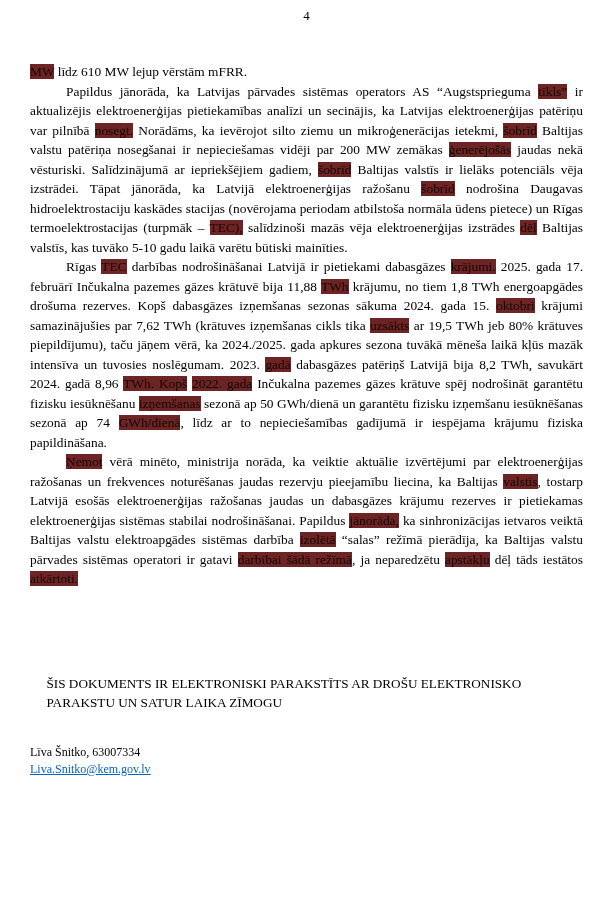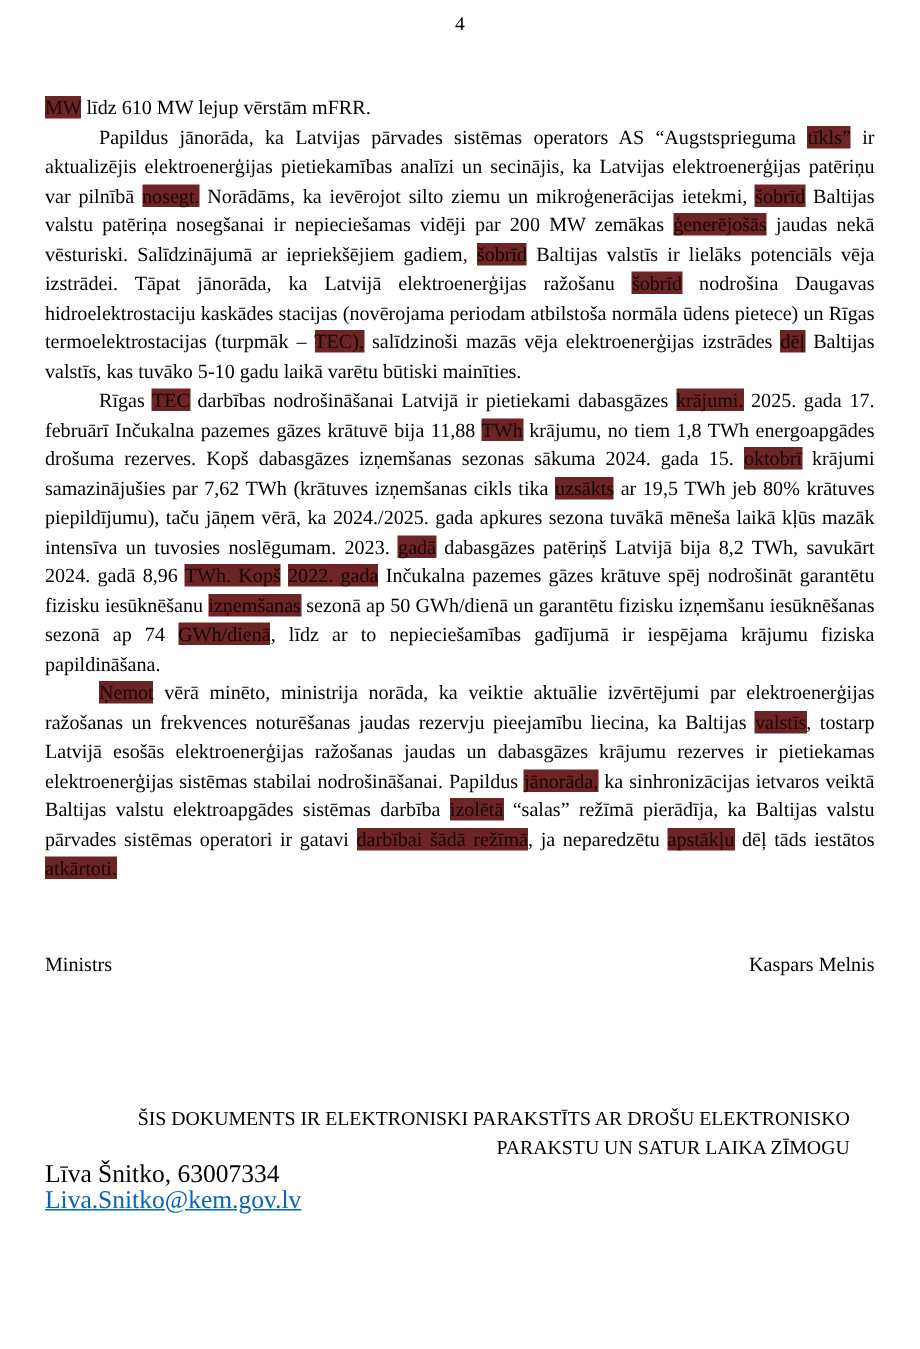--- a/index.html
+++ b/index.html
@@ -9,42 +9,38 @@
     background:#ffffff; color:#000;
     font-family:"Liberation Serif","DejaVu Serif",serif;
     position:relative; overflow:hidden;
   }
   .page-number { text-align:center; font-size:13px; }
   .body-text { margin-top:38px; font-size:13.4px; line-height:19.5px; text-align:justify; }
   .para { margin:0; }
   .para.indent { text-indent:36px; }
   .hl { background:var(--hl-bg,#6d2424); color:var(--hl-fg,#170505); }
   .signature-row { display:flex; justify-content:space-between; margin-top:46px; font-size:13.4px; }
-  .statement { margin:85px auto 0 auto; width:520px; text-align:right; font-size:13.2px; line-height:19px; }
-  .footer { font-size:17px; line-height:17px; }
+  .statement { margin:85px auto 0 auto; width:520px; text-align:left; font-size:13.2px; line-height:19px; }
+  .footer { margin-top:32px; font-size:12px; line-height:17px; }
   .footer a { color:var(--link,#0563c1); cursor:pointer; }
 </style>
 </head>
 <body>
 
 <div class="page">
 
   <div class="page-number">4</div>
 
   <div class="body-text">
     <p class="para"><span class="hl">MW</span><span> līdz 610 MW lejup vērstām mFRR.</span></p>
     <p class="para indent"><span>Papildus jānorāda, ka Latvijas pārvades sistēmas operators AS “Augstsprieguma </span><span class="hl">tīkls”</span><span> ir aktualizējis elektroenerģijas pietiekamības analīzi un secinājis, ka Latvijas elektroenerģijas patēriņu var pilnībā </span><span class="hl">nosegt.</span><span> Norādāms, ka ievērojot silto ziemu un mikroģenerācijas ietekmi, </span><span class="hl">šobrīd</span><span> Baltijas valstu patēriņa nosegšanai ir nepieciešamas vidēji par 200 MW zemākas </span><span class="hl">ģenerējošās</span><span> jaudas nekā vēsturiski. Salīdzinājumā ar iepriekšējiem gadiem, </span><span class="hl">šobrīd</span><span> Baltijas valstīs ir lielāks potenciāls vēja izstrādei. Tāpat jānorāda, ka Latvijā elektroenerģijas ražošanu </span><span class="hl">šobrīd</span><span> nodrošina Daugavas hidroelektrostaciju kaskādes stacijas (novērojama periodam atbilstoša normāla ūdens pietece) un Rīgas termoelektrostacijas (turpmāk – </span><span class="hl">TEC),</span><span> salīdzinoši mazās vēja elektroenerģijas izstrādes </span><span class="hl">dēļ</span><span> Baltijas valstīs, kas tuvāko 5-10 gadu laikā varētu būtiski mainīties.</span></p>
     <p class="para indent"><span>Rīgas </span><span class="hl">TEC</span><span> darbības nodrošināšanai Latvijā ir pietiekami dabasgāzes </span><span class="hl">krājumi.</span><span> 2025. gada 17. februārī Inčukalna pazemes gāzes krātuvē bija 11,88 </span><span class="hl">TWh</span><span> krājumu, no tiem 1,8 TWh energoapgādes drošuma rezerves. Kopš dabasgāzes izņemšanas sezonas sākuma 2024. gada 15. </span><span class="hl">oktobrī</span><span> krājumi samazinājušies par 7,62 TWh (krātuves izņemšanas cikls tika </span><span class="hl">uzsākts</span><span> ar 19,5 TWh jeb 80% krātuves piepildījumu), taču jāņem vērā, ka 2024./2025. gada apkures sezona tuvākā mēneša laikā kļūs mazāk intensīva un tuvosies noslēgumam. 2023. </span><span class="hl">gadā</span><span> dabasgāzes patēriņš Latvijā bija 8,2 TWh, savukārt 2024. gadā 8,96 </span><span class="hl">TWh. Kopš</span><span> </span><span class="hl">2022. gada</span><span> Inčukalna pazemes gāzes krātuve spēj nodrošināt garantētu fizisku iesūknēšanu </span><span class="hl">izņemšanas</span><span> sezonā ap 50 GWh/dienā un garantētu fizisku izņemšanu iesūknēšanas sezonā ap 74 </span><span class="hl">GWh/dienā</span><span>, līdz ar to nepieciešamības gadījumā ir iespējama krājumu fiziska papildināšana.</span></p>
     <p class="para indent"><span class="hl">Ņemot</span><span> vērā minēto, ministrija norāda, ka veiktie aktuālie izvērtējumi par elektroenerģijas ražošanas un frekvences noturēšanas jaudas rezervju pieejamību liecina, ka Baltijas </span><span class="hl">valstīs</span><span>, tostarp Latvijā esošās elektroenerģijas ražošanas jaudas un dabasgāzes krājumu rezerves ir pietiekamas elektroenerģijas sistēmas stabilai nodrošināšanai. Papildus </span><span class="hl">jānorāda,</span><span> ka sinhronizācijas ietvaros veiktā Baltijas valstu elektroapgādes sistēmas darbība </span><span class="hl">izolētā</span><span> “salas” režīmā pierādīja, ka Baltijas valstu pārvades sistēmas operatori ir gatavi </span><span class="hl">darbībai šādā režīmā</span><span>, ja neparedzētu </span><span class="hl">apstākļu</span><span> dēļ tāds iestātos </span><span class="hl">atkārtoti.</span></p>
   </div>
 
-  <div class="signature-row">
-    <span>Ministrs</span>
-    <span>Kaspars Melnis</span>
-  </div>
 
   <div class="statement">ŠIS DOKUMENTS IR ELEKTRONISKI PARAKSTĪTS AR DROŠU ELEKTRONISKO PARAKSTU UN SATUR LAIKA ZĪMOGU</div>
 
   <div class="footer">
     <div>Līva Šnitko, 63007334</div>
     <a href="#">Liva.Snitko@kem.gov.lv</a>
   </div>
 
 </div>
 

